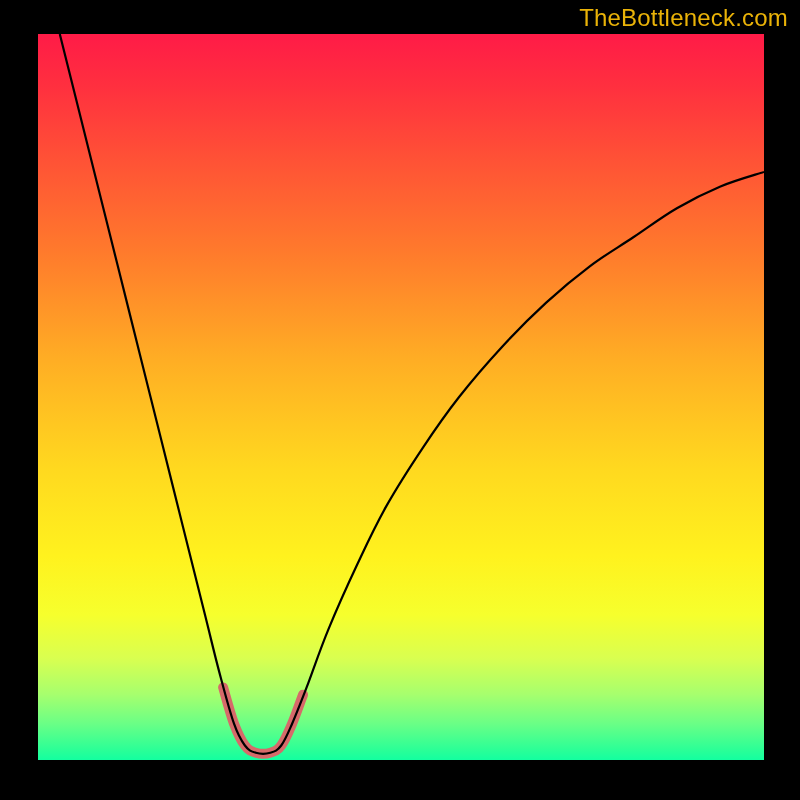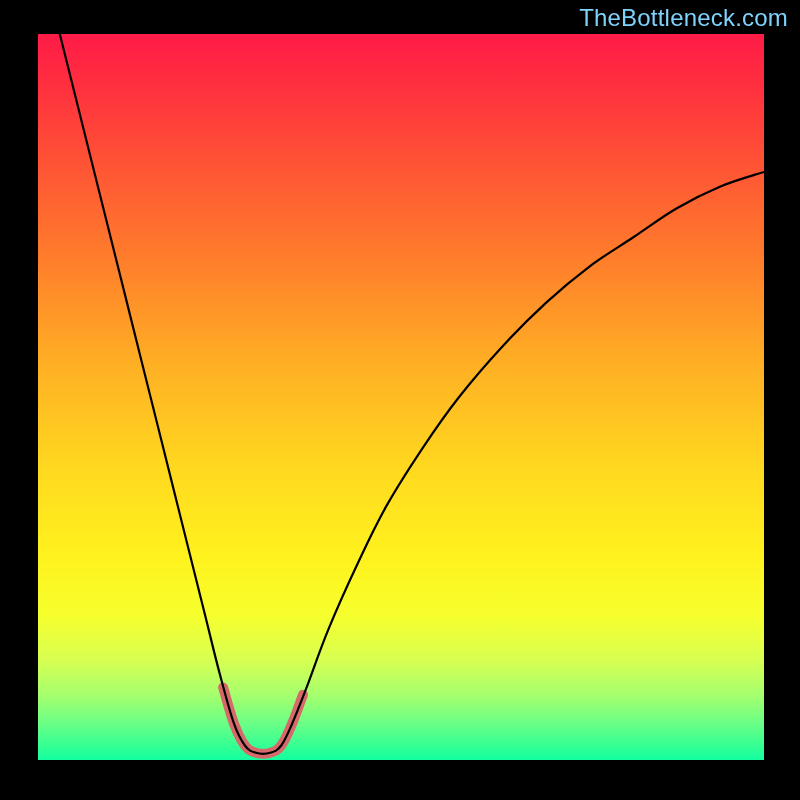--- a/index.html
+++ b/index.html
@@ -16,21 +16,21 @@
     left: 0;
     top: 0;
     width: 800px;
     height: 800px;
     background: #000;
   }
   .watermark {
     position: absolute;
     top: 4px;
     right: 12px;
-    color: #7dd3fc;
+    color: #eab308;
     font-size: 24px;
     font-weight: 400;
     letter-spacing: 0.2px;
     z-index: 50;
   }
   svg.plot {
     position: absolute;
     left: 0;
     top: 0;
     width: 800px;

